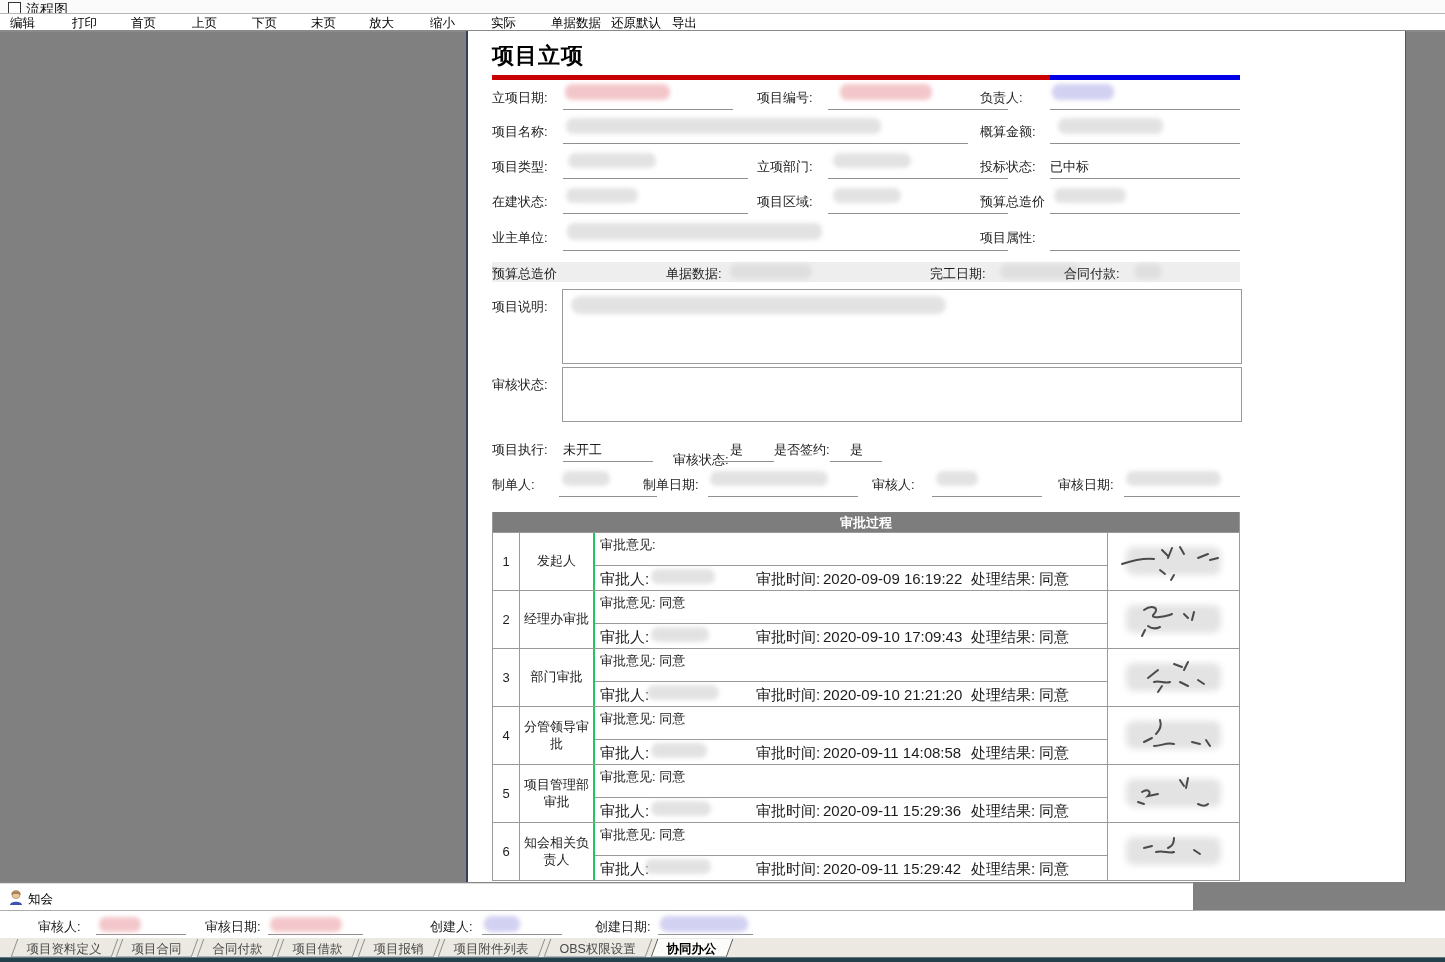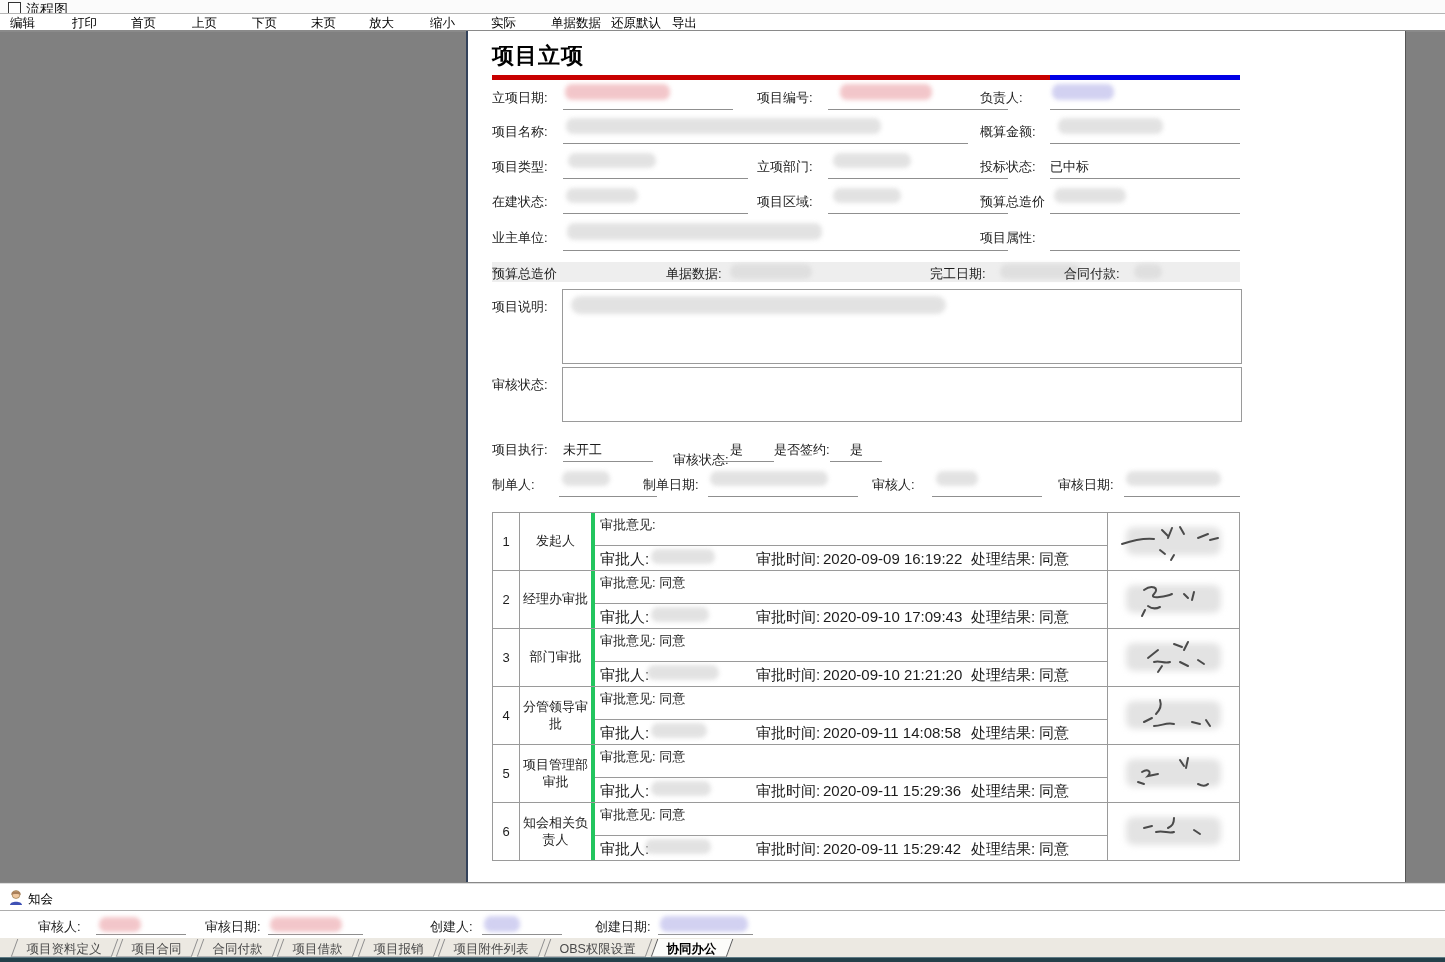--- a/index.html
+++ b/index.html
@@ -23,30 +23,30 @@
   .r-pink{background:#f0b9bd;}
   .r-blue{background:#c7c6ee;}
   .r-gray{background:#dcdcdc;}
   .grayband{left:24px;top:231px;width:748px;height:20px;background:#eeeeee;}
   .tbox{position:absolute;border:1px solid #9a9a9a;background:#fff;}
   
   #apv{left:24px;top:481px;width:748px;border:1px solid #9a9a9a;border-top:none;box-sizing:border-box;}
   #apv-head{height:19px;background:#7d7d7d;border-top:1px solid #7d7d7d;color:#fff;font-size:13px;font-weight:bold;text-align:center;line-height:19px;}
   .arow{display:grid;grid-template-columns:27px 75px 513px 1fr;border-top:1px solid #9a9a9a;height:57px;}
   .c-no{border-right:1px solid #9a9a9a;display:flex;align-items:center;justify-content:center;font-size:13px;}
-  .c-st{border-right:4px solid #22c55e;display:flex;align-items:center;justify-content:center;font-size:13px;text-align:center;line-height:1.25;padding:11px 2px;}
+  .c-st{border-right:2px solid #22c55e;display:flex;align-items:center;justify-content:center;font-size:13px;text-align:center;line-height:1.25;padding:11px 2px;}
   .c-ct{border-right:1px solid #9a9a9a;position:relative;}
   .op{height:33px;border-bottom:1px solid #9a9a9a;box-sizing:border-box;padding:3px 5px;font-size:13px;}
   .meta{position:relative;height:23px;font-size:15px;}
   .meta span{position:absolute;top:4px;white-space:nowrap;}
   .c-sig{position:relative;display:flex;align-items:center;justify-content:center;}
   .sigblob{position:absolute;left:18px;top:14px;width:95px;height:28px;background:#e3e3e3;border-radius:8px;filter:blur(3px);}
   .sig{position:relative;}
   
-  #b-notify{left:0;top:882px;width:1445px;height:28px;background:#ffffff;border-top:2px groove #dcdcdc;box-sizing:border-box;}
+  #b-notify{left:0;top:882px;width:1193px;height:28px;background:#ffffff;border-top:2px groove #dcdcdc;box-sizing:border-box;}
   #notify-ic{left:8px;top:5px;width:16px;height:16px;}
   #notify-lb{left:28px;top:7px;font-size:12.5px;color:#000;}
   #b-fields{left:0;top:910px;width:1445px;height:27px;background:#ffffff;border-top:1px solid #adadad;box-sizing:border-box;}
   #b-fields .lbl{top:7px;}
   #b-tabs{left:0;top:937px;width:1445px;height:20px;background:#ece9e2;border-top:1px solid #ffffff;box-sizing:border-box;padding-left:14px;white-space:nowrap;}
   .tab{display:inline-block;height:17px;margin-top:1px;padding:0 12px;transform:skewX(-20deg);border-left:1px solid #8f8f8f;border-right:1px solid #8f8f8f;border-bottom:1px solid #b7b7b7;background:#ece9e2;cursor:default;}
   .tab>span{display:inline-block;transform:skewX(20deg);font-size:12.5px;color:#4a4a4a;line-height:17px;}
   .tab.active{background:#fcfcfa;border-left:1px solid #5a5a5a;border-right:1px solid #5a5a5a;}
   .tab.active>span{color:#000;font-weight:bold;}
   #b-footer{left:0;top:957px;width:1445px;height:5px;background:#24404a;border-top:1px solid #5f7b85;box-sizing:border-box;}
@@ -155,20 +155,21 @@
   <div class="uline" style="left:240px;top:465px;width:150px"></div>
   <div class="redact r-gray" style="left:242px;top:440px;width:118px;height:15px"></div>
   <span class="lbl" style="left:404px;top:445px">审核人:</span>
   <div class="uline" style="left:464px;top:465px;width:110px"></div>
   <div class="redact r-gray" style="left:468px;top:440px;width:42px;height:15px"></div>
   <span class="lbl" style="left:590px;top:445px">审核日期:</span>
   <div class="uline" style="left:656px;top:465px;width:116px"></div>
   <div class="redact r-gray" style="left:658px;top:440px;width:95px;height:15px"></div>
 
   <div id="apv" class="abs">
+    <div id="apv-head">审批过程</div>
 
     <div class="arow">
       <div class="c-no">1</div>
       <div class="c-st">发起人</div>
       <div class="c-ct">
         <div class="op"><span>审批意见:</span> <span></span></div>
         <div class="meta">
           <span style="left:5px">审批人:</span>
           <div class="redact r-gray" style="left:56px;top:3px;width:64px;height:15px"></div>
           <span style="left:161px">审批时间:</span>

